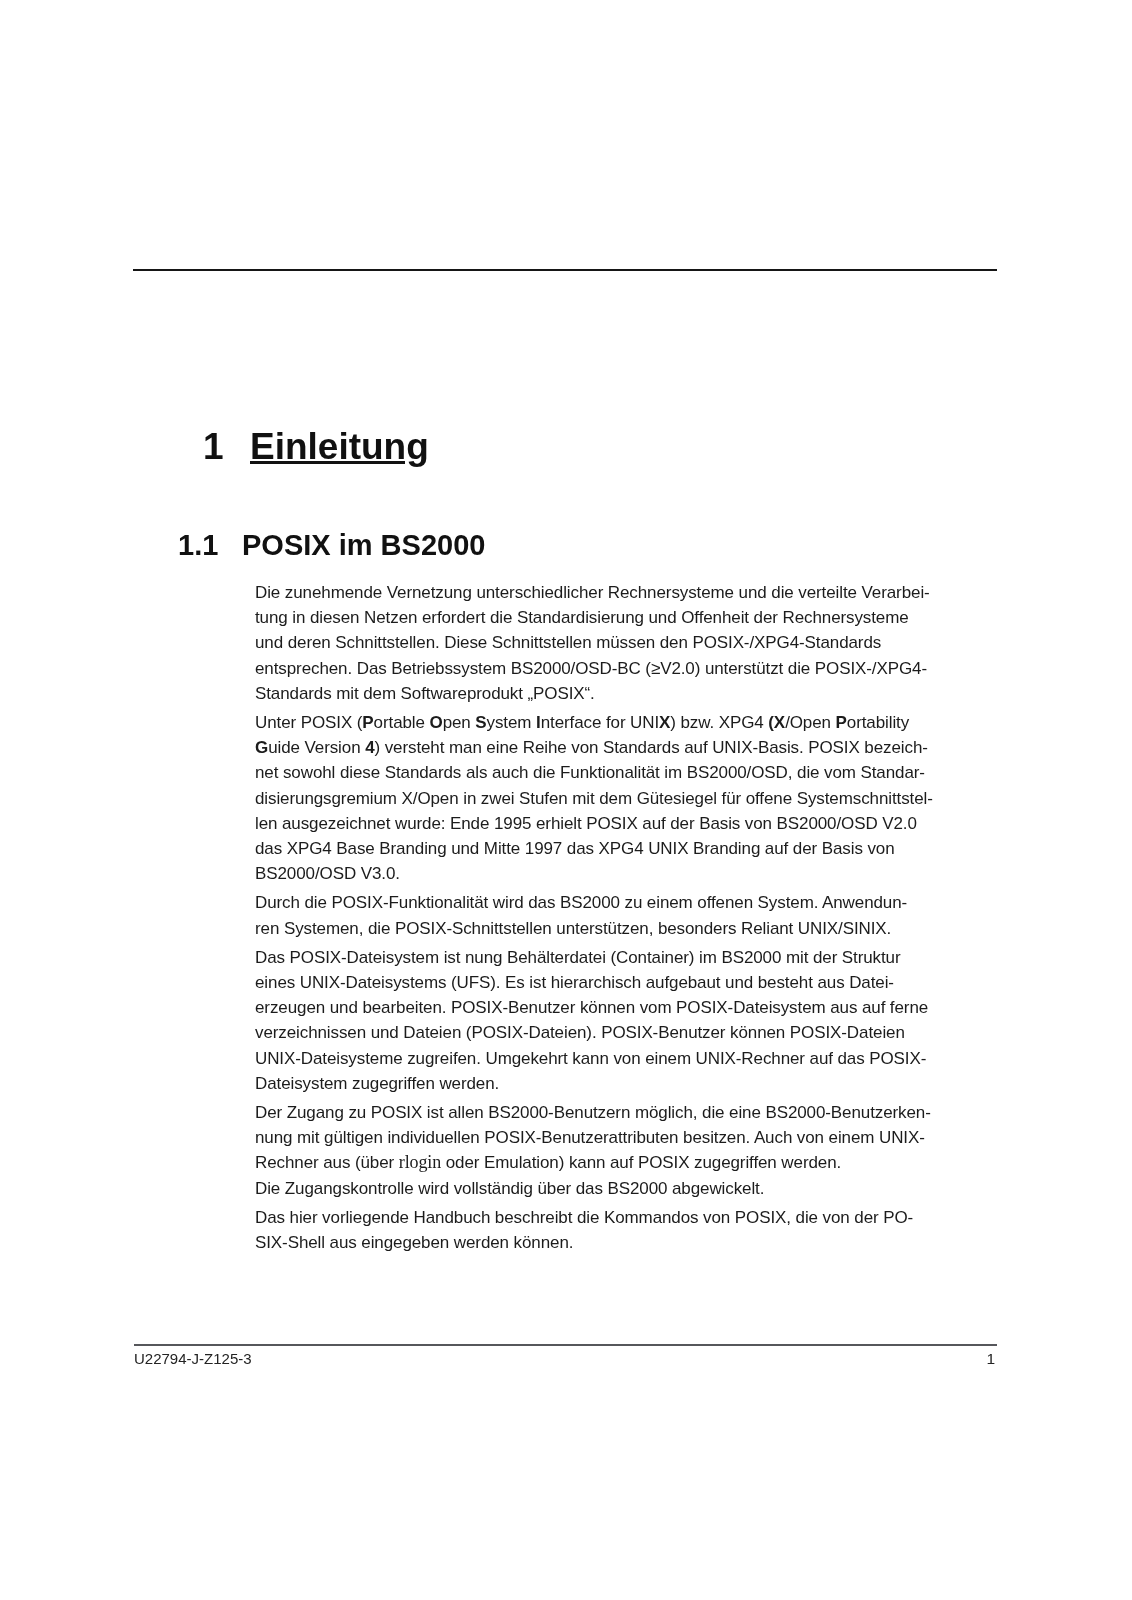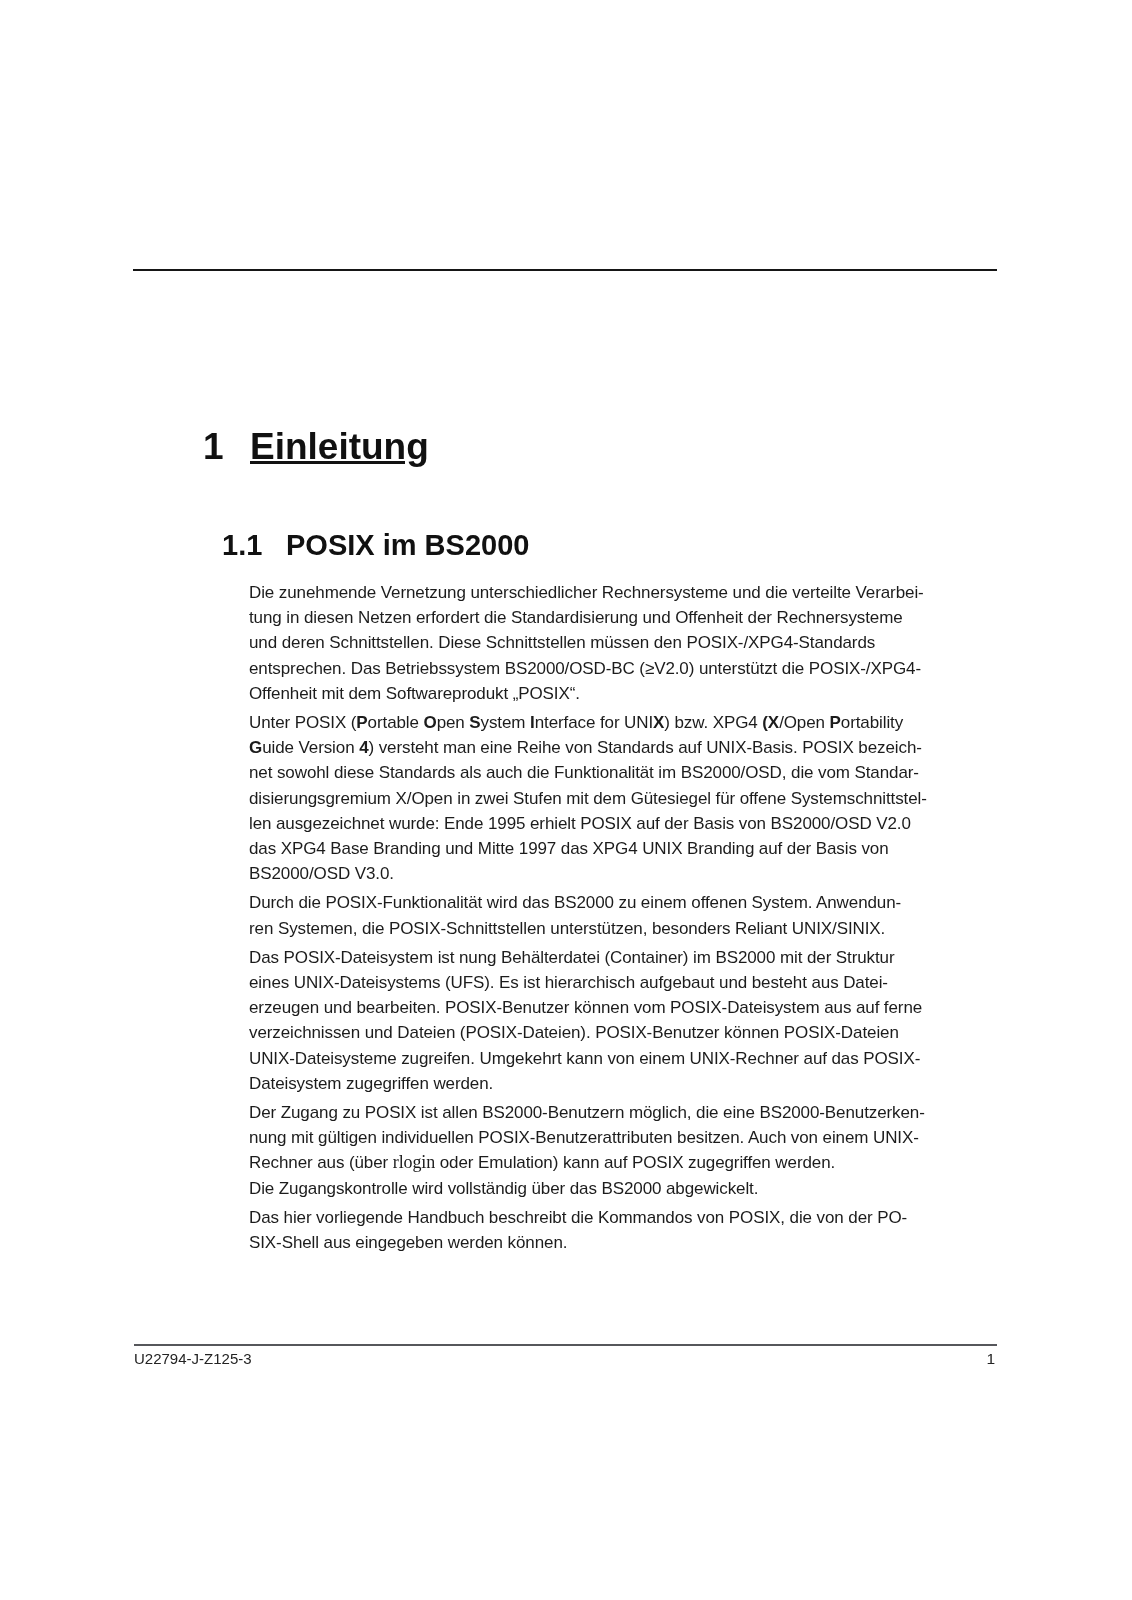--- a/index.html
+++ b/index.html
@@ -21,31 +21,31 @@
     position: absolute; top: 428px;
     font-size: 37px; font-weight: bold; line-height: 1;
     color: #111; white-space: nowrap;
   }
   .chapter-number { left: 203px; }
   .chapter-title  { left: 250px; text-decoration: underline; }
 
   .section-number, .section-title {
     position: absolute; top: 531px;
     font-size: 29px; font-weight: bold; line-height: 1;
-    color: #111; white-space: nowrap; margin-left: 44px;
+    color: #111; white-space: nowrap;
   }
   .section-number { left: 178px; }
   .section-title  { left: 242px; }
 
   .body-text {
     position: absolute; left: 237px; top: 580px; width: 762px;
     font-size: 17px; line-height: 25.2px; letter-spacing: -0.1px;
     color: #1c1c1c;
   }
-  .body-text p { margin: 0 0 4px 12px; padding: 0; }
+  .body-text p { margin: 0 0 4px 18px; padding: 0; }
   .body-text .line { display: block; white-space: nowrap; }
   .body-text .b { font-weight: bold; }
   .body-text .i {
     font-family: "Liberation Serif", serif;
     font-size: 18px;
   }
 
   .footer-docid {
     position: absolute; left: 134px; top: 1351px;
     font-size: 15px; line-height: 1; color: #232323; white-space: nowrap; text-align: right;
@@ -67,21 +67,21 @@
 
   <span class="section-number">1.1</span>
   <span class="section-title">POSIX im BS2000</span>
 
   <main class="body-text" id="body-text">
       <p>
         <span class="line">Die zunehmende Vernetzung unterschiedlicher Rechnersysteme und die verteilte Verarbei-</span>
         <span class="line">tung in diesen Netzen erfordert die Standardisierung und Offenheit der Rechnersysteme</span>
         <span class="line">und deren Schnittstellen. Diese Schnittstellen müssen den POSIX-/XPG4-Standards</span>
         <span class="line">entsprechen. Das Betriebssystem BS2000/OSD-BC (≥V2.0) unterstützt die POSIX-/XPG4-</span>
-        <span class="line">Offenheit mit dem Softwareprodukt „POSIX“.</span>
+        <span class="line">Standards mit dem Softwareprodukt „POSIX“.</span>
       </p>
       <p>
         <span class="line">Unter POSIX (<span class="b">P</span>ortable <span class="b">O</span>pen <span class="b">S</span>ystem <span class="b">I</span>nterface for UNI<span class="b">X</span>) bzw. XPG4 <span class="b">(X</span>/Open <span class="b">P</span>ortability</span>
         <span class="line"><span class="b">G</span>uide Version <span class="b">4</span>) versteht man eine Reihe von Standards auf UNIX-Basis. POSIX bezeich-</span>
         <span class="line">net sowohl diese Standards als auch die Funktionalität im BS2000/OSD, die vom Standar-</span>
         <span class="line">disierungsgremium X/Open in zwei Stufen mit dem Gütesiegel für offene Systemschnittstel-</span>
         <span class="line">len ausgezeichnet wurde: Ende 1995 erhielt POSIX auf der Basis von BS2000/OSD V2.0</span>
         <span class="line">das XPG4 Base Branding und Mitte 1997 das XPG4 UNIX Branding auf der Basis von</span>
         <span class="line">BS2000/OSD V3.0.</span>
       </p>

